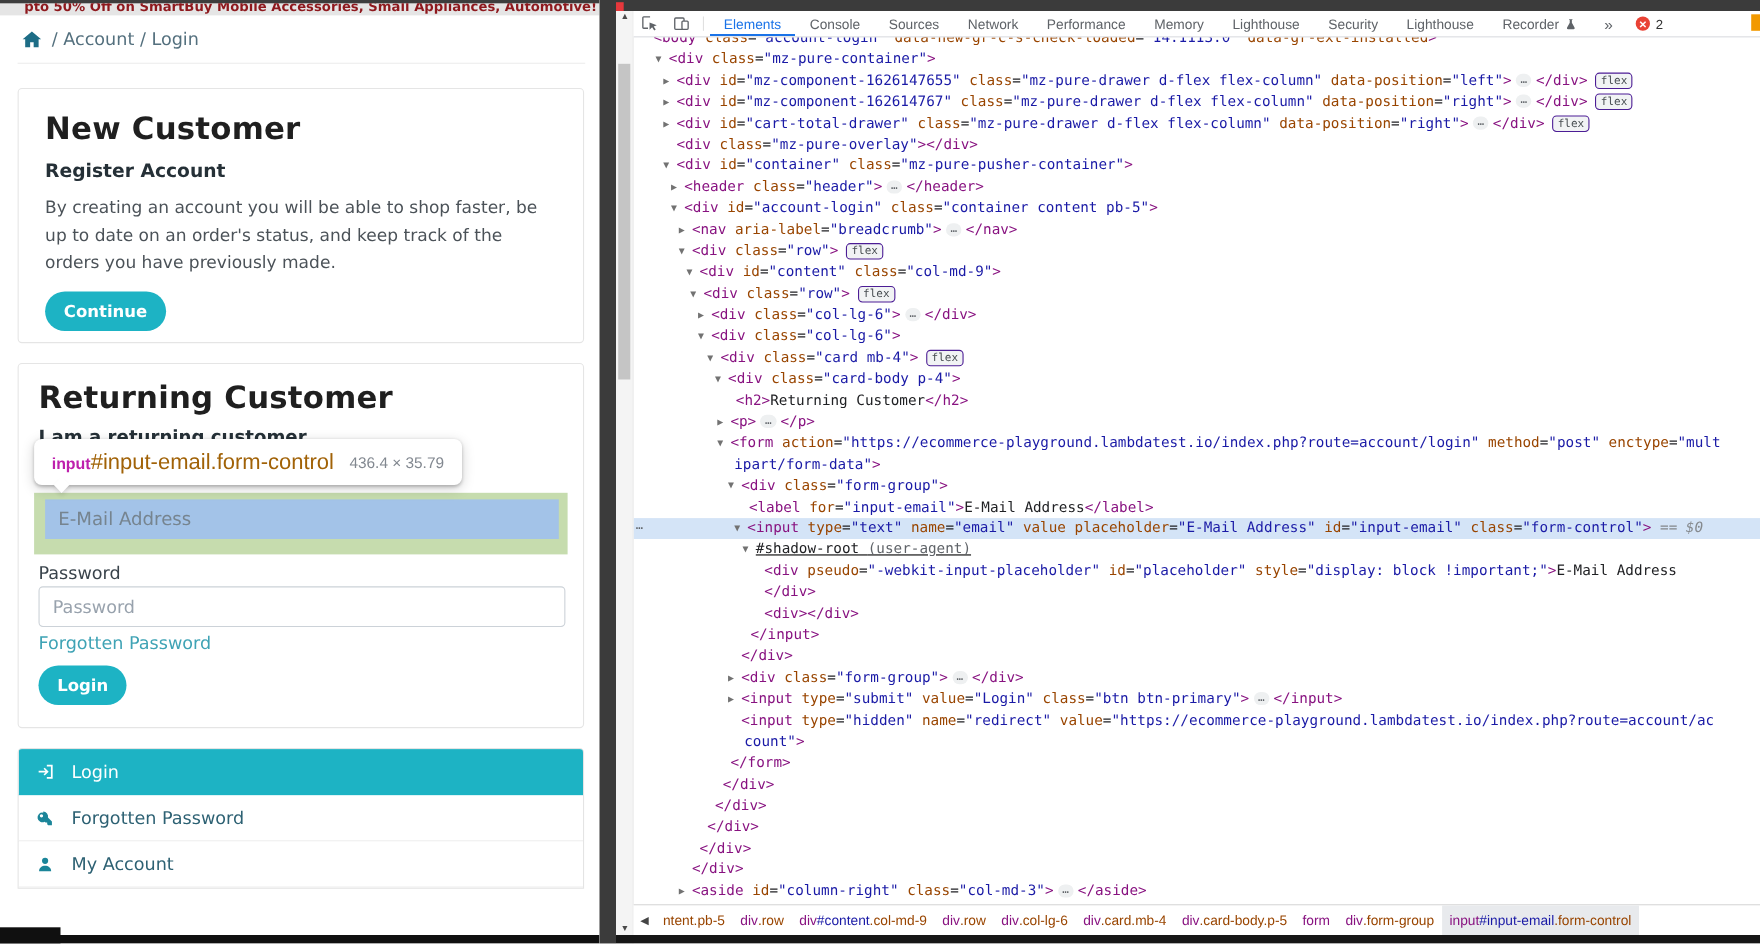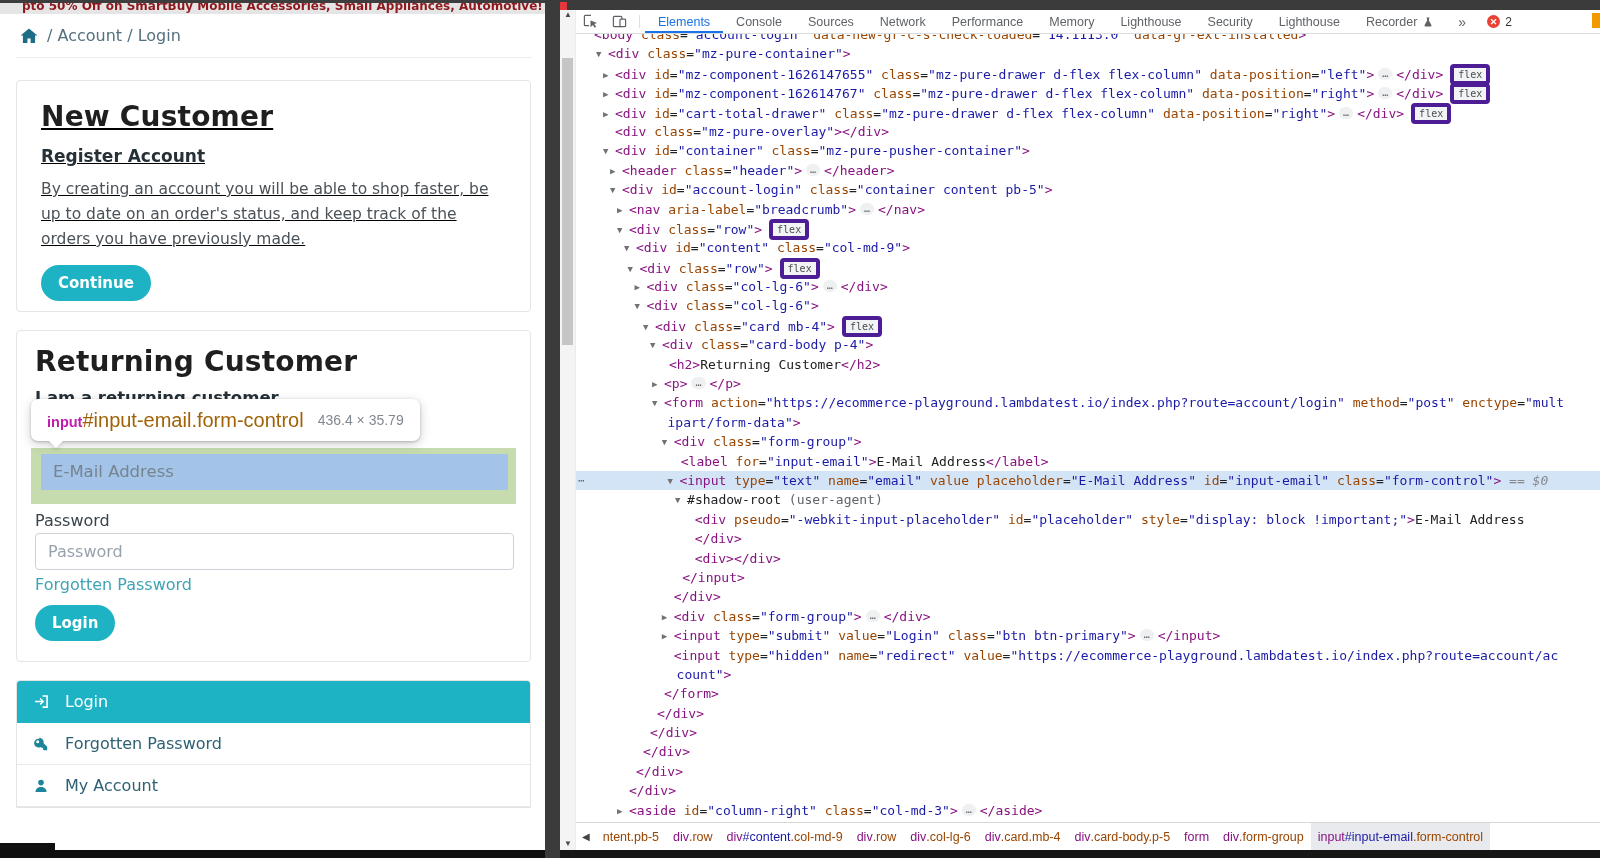--- a/index.html
+++ b/index.html
@@ -7,21 +7,21 @@
 
   
   .page-pane{position:absolute;left:0;top:0;width:545px;height:858px;background:#fff;overflow:hidden;}
   .banner{position:absolute;top:0;left:0;width:100%;height:14px;background:#e5e5e5;border-top:3px solid #3d3d3d;box-sizing:border-box;overflow:hidden;}
   .banner-text{color:#8e181d;font-weight:bold;font-size:12px;white-space:nowrap;margin:-4px 0 0 22px;}
   .crumbs{position:absolute;top:26px;left:20px;display:flex;align-items:center;gap:9px;font-size:16px;color:#54707e;}
   .crumbs .home{color:#1d6d86;display:flex;align-items:center;}
   .crumbs a{color:#54707e;text-decoration:none;}
   .page-divider{position:absolute;top:57px;left:16px;right:13px;border-top:1px solid #ededed;}
   .card{position:absolute;left:16px;width:515px;background:#fff;border:1px solid #e5e5e5;border-radius:4px;box-sizing:border-box;}
-  #card-new{top:80px;height:232px;padding:19px 24px;text-decoration:underline;}
+  #card-new{top:80px;height:232px;padding:19px 24px;}
   .card-title{font-size:28px;font-weight:bold;color:#1f1f1f;margin:0;letter-spacing:.2px;}
   .card-sub{font-size:17px;font-weight:bold;color:#253037;margin-top:13px;}
   .card-desc{font-size:15.5px;color:#4b5258;line-height:25px;margin-top:11px;}
   .btn{display:inline-block;background:#1db3c4;color:#fff;font-weight:bold;font-size:15px;border-radius:19px;padding:9px 17px;margin-top:13px;cursor:pointer;border:none;font-family:inherit;}
   #card-return{top:330px;height:332px;}
   #card-return .card-title{position:absolute;top:14px;left:18px;}
   #card-return .card-sub{position:absolute;top:57px;left:18px;margin:0;font-size:16.5px;}
   .tooltip{position:absolute;left:14px;top:68px;height:42px;display:inline-flex;align-items:center;gap:12px;padding:0 16px;background:#fff;border-radius:7px;box-shadow:0 1px 3px rgba(0,0,0,.22),0 3px 12px rgba(0,0,0,.18);z-index:6;font-family:"Liberation Sans",sans-serif;white-space:nowrap;}
   .tt-tag{color:#be20ad;font-weight:bold;font-size:14.5px;}
   .tt-sel{color:#a16207;font-weight:normal;font-size:20px;}
@@ -70,21 +70,21 @@
   .code-line:first-child{margin-top:-9px;}
   .code-line.selected{background:#d4e4f7;}
   .tw{display:inline-block;width:12px;color:#727272;font-size:9px;vertical-align:1px;}
   .c-t{color:#881280;}
   .c-n{color:#994500;}
   .c-x{color:#202124;}
   .c-v{color:#1a1aa6;}
   .c-g{color:#5f6368;}
   .c-e{color:#85898d;font-style:italic;}
   .dots{display:inline-block;background:#eef0f1;border-radius:8px;color:#5f6368;font-size:10px;line-height:12px;padding:0 4px;margin:0 4px;vertical-align:2px;}
-  .flex-badge{display:inline-block;border:4px solid #4c1d95;background:#f1f3f4;border-radius:4px;color:#474d51;font-size:10px;line-height:13px;padding:0 4px;margin-left:7px;vertical-align:1px;}
+  .flex-badge{display:inline-block;border:1px solid #4c1d95;background:#f1f3f4;border-radius:4px;color:#474d51;font-size:10px;line-height:13px;padding:0 4px;margin-left:7px;vertical-align:1px;}
   .row-dots{position:absolute;left:2px;top:0;color:#5f6368;font-size:11px;}
   .dt-crumbbar{position:absolute;left:16px;right:0;bottom:8px;height:28px;background:#fff;border-top:1px solid #d7d7d7;display:flex;align-items:center;font-size:12.5px;overflow:hidden;box-sizing:border-box;}
   .cb-left{color:#444;font-size:10px;padding:0 6px;cursor:pointer;}
   .crumb{padding:0 7px;white-space:nowrap;display:flex;align-items:center;height:100%;cursor:pointer;}
   .crumb.selected{background:#e8eaed;}
   .p-tag{color:#881280;}
   .p-id{color:#1a1aa6;text-align:right;}
   .p-cls{color:#994500;}
   .dt-bottomstrip{position:absolute;bottom:0;left:0;right:0;height:8px;background:#161616;}
 </style>
@@ -258,21 +258,21 @@
         <div class="code-line" style="padding-left: 58.5px;"><span class="tw">▼</span><span class="c-t">&lt;div</span><span class="c-n"> class</span><span class="c-x">=</span><span class="c-v">"col-lg-6"</span><span class="c-t">&gt;</span></div>
         <div class="code-line" style="padding-left: 66.9px;"><span class="tw">▼</span><span class="c-t">&lt;div</span><span class="c-n"> class</span><span class="c-x">=</span><span class="c-v">"card mb-4"</span><span class="c-t">&gt;</span><span class="flex-badge">flex</span></div>
         <div class="code-line" style="padding-left: 73.9px;"><span class="tw">▼</span><span class="c-t">&lt;div</span><span class="c-n"> class</span><span class="c-x">=</span><span class="c-v">"card-body p-4"</span><span class="c-t">&gt;</span></div>
         <div class="code-line" style="padding-left: 80.9px;"><span class="tw"></span><span class="c-t">&lt;h2&gt;</span><span class="c-x">Returning Customer</span><span class="c-t">&lt;/h2&gt;</span></div>
         <div class="code-line" style="padding-left: 76px;"><span class="tw">▶</span><span class="c-t">&lt;p&gt;</span><span class="dots">…</span><span class="c-t">&lt;/p&gt;</span></div>
         <div class="code-line" style="padding-left: 76px;"><span class="tw">▼</span><span class="c-t">&lt;form</span><span class="c-n"> action</span><span class="c-x">=</span><span class="c-v">"https://ecommerce-playground.lambdatest.io/index.php?route=account/login"</span><span class="c-n"> method</span><span class="c-x">=</span><span class="c-v">"post"</span><span class="c-n"> enctype</span><span class="c-x">=</span><span class="c-v">"mult</span></div>
         <div class="code-line" style="padding-left: 79.5px;"><span class="tw"></span><span class="c-v">ipart/form-data"</span><span class="c-t">&gt;</span></div>
         <div class="code-line" style="padding-left: 85.8px;"><span class="tw">▼</span><span class="c-t">&lt;div</span><span class="c-n"> class</span><span class="c-x">=</span><span class="c-v">"form-group"</span><span class="c-t">&gt;</span></div>
         <div class="code-line" style="padding-left: 92.8px;"><span class="tw"></span><span class="c-t">&lt;label</span><span class="c-n"> for</span><span class="c-x">=</span><span class="c-v">"input-email"</span><span class="c-t">&gt;</span><span class="c-x">E-Mail Address</span><span class="c-t">&lt;/label&gt;</span></div>
         <div class="code-line selected" style="padding-left: 91.4px;"><span class="row-dots">⋯</span><span class="tw">▼</span><span class="c-t">&lt;input</span><span class="c-n"> type</span><span class="c-x">=</span><span class="c-v">"text"</span><span class="c-n"> name</span><span class="c-x">=</span><span class="c-v">"email"</span><span class="c-n"> value</span><span class="c-n"> placeholder</span><span class="c-x">=</span><span class="c-v">"E-Mail Address"</span><span class="c-n"> id</span><span class="c-x">=</span><span class="c-v">"input-email"</span><span class="c-n"> class</span><span class="c-x">=</span><span class="c-v">"form-control"</span><span class="c-t">&gt;</span><span class="c-e"> == $0</span></div>
-        <div class="code-line" style="padding-left: 99.1px;"><span class="tw">▼</span><span class="c-x">#shadow-root </span><span class="c-g">(user-agent)</span></div>
+        <div class="code-line" style="padding-left: 99.1px; text-decoration: underline;"><span class="tw">▼</span><span class="c-x">#shadow-root </span><span class="c-g">(user-agent)</span></div>
         <div class="code-line" style="padding-left: 106.8px;"><span class="tw"></span><span class="c-t">&lt;div</span><span class="c-n"> pseudo</span><span class="c-x">=</span><span class="c-v">"-webkit-input-placeholder"</span><span class="c-n"> id</span><span class="c-x">=</span><span class="c-v">"placeholder"</span><span class="c-n"> style</span><span class="c-x">=</span><span class="c-v">"display: block !important;"</span><span class="c-t">&gt;</span><span class="c-x">E-Mail Address</span></div>
         <div class="code-line" style="padding-left: 106.8px;"><span class="tw"></span><span class="c-t">&lt;/div&gt;</span></div>
         <div class="code-line" style="padding-left: 106.8px;"><span class="tw"></span><span class="c-t">&lt;div&gt;&lt;/div&gt;</span></div>
         <div class="code-line" style="padding-left: 94.2px;"><span class="tw"></span><span class="c-t">&lt;/input&gt;</span></div>
         <div class="code-line" style="padding-left: 85.8px;"><span class="tw"></span><span class="c-t">&lt;/div&gt;</span></div>
         <div class="code-line" style="padding-left: 85.8px;"><span class="tw">▶</span><span class="c-t">&lt;div</span><span class="c-n"> class</span><span class="c-x">=</span><span class="c-v">"form-group"</span><span class="c-t">&gt;</span><span class="dots">…</span><span class="c-t">&lt;/div&gt;</span></div>
         <div class="code-line" style="padding-left: 85.8px;"><span class="tw">▶</span><span class="c-t">&lt;input</span><span class="c-n"> type</span><span class="c-x">=</span><span class="c-v">"submit"</span><span class="c-n"> value</span><span class="c-x">=</span><span class="c-v">"Login"</span><span class="c-n"> class</span><span class="c-x">=</span><span class="c-v">"btn btn-primary"</span><span class="c-t">&gt;</span><span class="dots">…</span><span class="c-t">&lt;/input&gt;</span></div>
         <div class="code-line" style="padding-left: 85.8px;"><span class="tw"></span><span class="c-t">&lt;input</span><span class="c-n"> type</span><span class="c-x">=</span><span class="c-v">"hidden"</span><span class="c-n"> name</span><span class="c-x">=</span><span class="c-v">"redirect"</span><span class="c-n"> value</span><span class="c-x">=</span><span class="c-v">"https://ecommerce-playground.lambdatest.io/index.php?route=account/ac</span></div>
         <div class="code-line" style="padding-left: 88.6px;"><span class="tw"></span><span class="c-v">count"</span><span class="c-t">&gt;</span></div>
         <div class="code-line" style="padding-left: 76px;"><span class="tw"></span><span class="c-t">&lt;/form&gt;</span></div>

